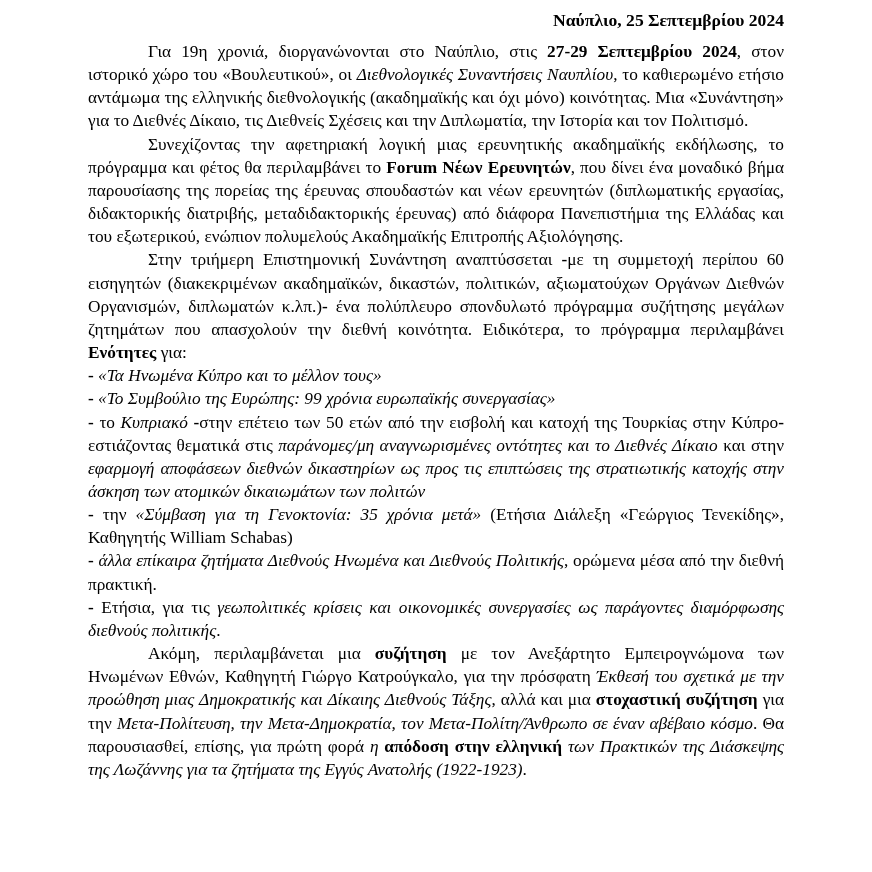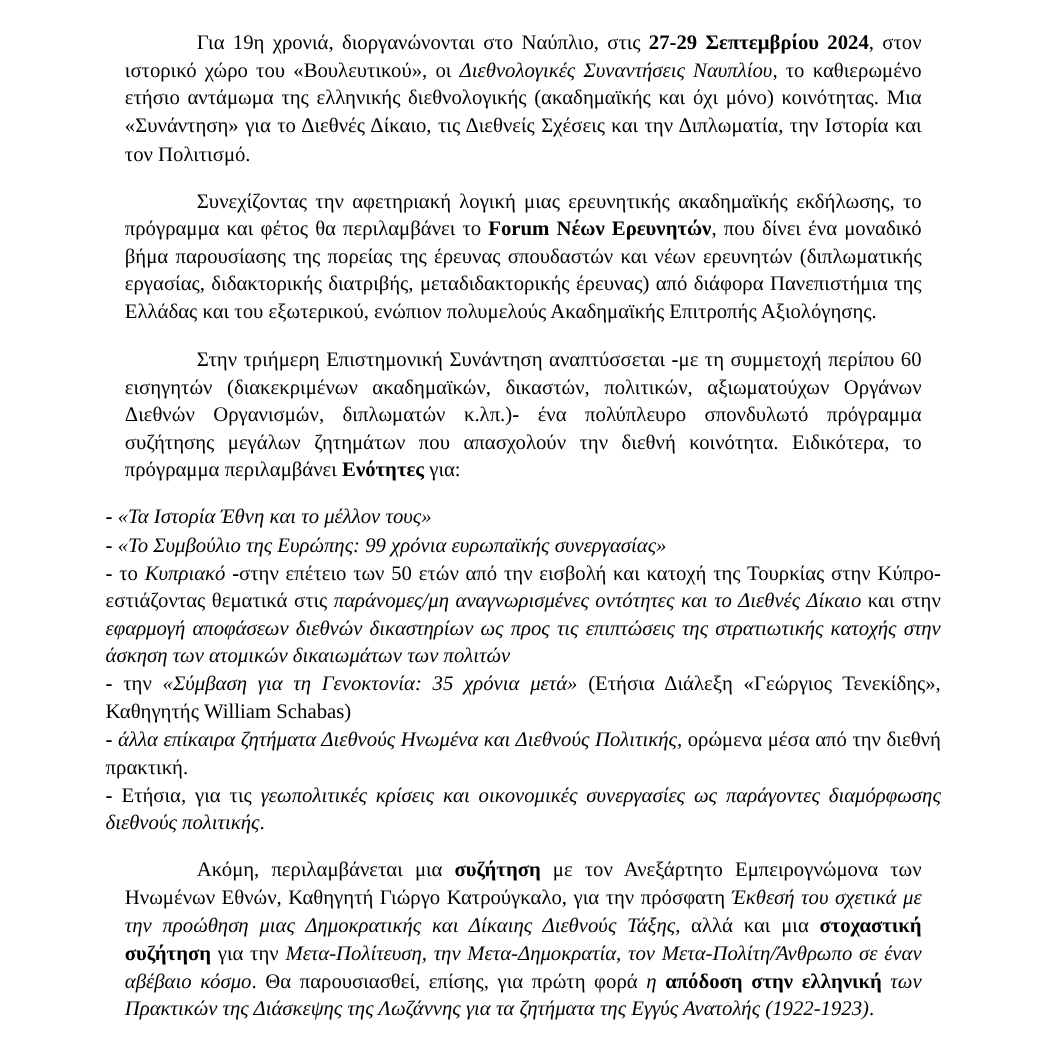--- a/index.html
+++ b/index.html
@@ -9,41 +9,42 @@
     color: #000000;
   }
   .page {
     position: absolute; left: 88px; top: 8px; width: 696px;
     font-size: 17.3px; line-height: 23.15px;
   }
   .date {
     text-align: right; font-weight: bold; font-size: 17.6px;
     height: 24px; line-height: 24px; margin-bottom: 8px;
   }
-  p { margin: 16px; text-align: justify; text-justify: inter-word; }
+  p { margin: 0; text-align: justify; text-justify: inter-word; }
   p.indent { text-indent: 60px; }
   .item { margin: 0; text-align: justify; }
   b { font-weight: bold; }
   i { font-style: italic; }
   .bi { font-weight: bold; }
   .dash { font-weight: bold; }
 </style>
 </head>
 <body>
 
 <div class="page">
 
+  <div class="date">Ναύπλιο, 25 Σεπτεμβρίου 2024</div>
 
   <p class="indent"><span>Για 19η χρονιά, διοργανώνονται στο Ναύπλιο, στις </span><b>27-29 Σεπτεμβρίου 2024</b><span>, στον ιστορικό χώρο του «Βουλευτικού», οι </span><i>Διεθνολογικές Συναντήσεις Ναυπλίου</i><span>, το καθιερωμένο ετήσιο αντάμωμα της ελληνικής διεθνολογικής (ακαδημαϊκής και όχι μόνο) κοινότητας. Μια «Συνάντηση» για το Διεθνές Δίκαιο, τις Διεθνείς Σχέσεις και την Διπλωματία, την Ιστορία και τον Πολιτισμό.</span></p>
 
   <p class="indent"><span>Συνεχίζοντας την αφετηριακή λογική μιας ερευνητικής ακαδημαϊκής εκδήλωσης, το πρόγραμμα και φέτος θα περιλαμβάνει το </span><span class="bi">Forum Νέων Ερευνητών</span><span>, που δίνει ένα μοναδικό βήμα παρουσίασης της πορείας της έρευνας σπουδαστών και νέων ερευνητών (διπλωματικής εργασίας, διδακτορικής διατριβής, μεταδιδακτορικής έρευνας) από διάφορα Πανεπιστήμια της Ελλάδας και του εξωτερικού, ενώπιον πολυμελούς Ακαδημαϊκής Επιτροπής Αξιολόγησης.</span></p>
 
   <p class="indent"><span>Στην τριήμερη Επιστημονική Συνάντηση αναπτύσσεται </span><span class="dash">-</span><span>με τη συμμετοχή περίπου 60 εισηγητών (διακεκριμένων ακαδημαϊκών, δικαστών, πολιτικών, αξιωματούχων Οργάνων Διεθνών Οργανισμών, διπλωματών κ.λπ.)</span><span class="dash">-</span><span> ένα πολύπλευρο σπονδυλωτό πρόγραμμα συζήτησης μεγάλων ζητημάτων που απασχολούν την διεθνή κοινότητα. Ειδικότερα, το πρόγραμμα περιλαμβάνει </span><b>Ενότητες</b><span> για:</span></p>
 
-  <p class="item"><span class="dash">-</span><i> «Τα Ιστορία Έθνη και το μέλλον τους»</i></p>
+  <p class="item"><span class="dash">-</span><i> «Τα Ηνωμένα Κύπρο και το μέλλον τους»</i></p>
 
   <p class="item"><span class="dash">-</span><i> «Το Συμβούλιο της Ευρώπης: 99 χρόνια ευρωπαϊκής συνεργασίας»</i></p>
 
   <p class="item"><span class="dash">-</span><span> το </span><i>Κυπριακό</i><span> </span><span class="dash">-</span><span>στην επέτειο των 50 ετών από την εισβολή και κατοχή της Τουρκίας στην Κύπρο</span><span class="dash">-</span><span> εστιάζοντας θεματικά στις </span><i>παράνομες/μη αναγνωρισμένες οντότητες και το Διεθνές Δίκαιο</i><span> και στην </span><i>εφαρμογή αποφάσεων διεθνών δικαστηρίων ως προς τις επιπτώσεις της στρατιωτικής κατοχής στην άσκηση των ατομικών δικαιωμάτων των πολιτών</i></p>
 
   <p class="item"><span class="dash">-</span><span> την </span><i>«Σύμβαση για τη Γενοκτονία: 35 χρόνια μετά»</i><span> (Ετήσια Διάλεξη «Γεώργιος Τενεκίδης», Καθηγητής William Schabas)</span></p>
 
   <p class="item"><span class="dash">-</span><span> </span><i>άλλα επίκαιρα ζητήματα Διεθνούς Ηνωμένα και Διεθνούς Πολιτικής</i><span>, ορώμενα μέσα από την διεθνή πρακτική.</span></p>
 
   <p class="item"><span class="dash">-</span><span> Ετήσια, για τις </span><i>γεωπολιτικές κρίσεις και οικονομικές συνεργασίες ως παράγοντες διαμόρφωσης διεθνούς πολιτικής</i><span>.</span></p>

